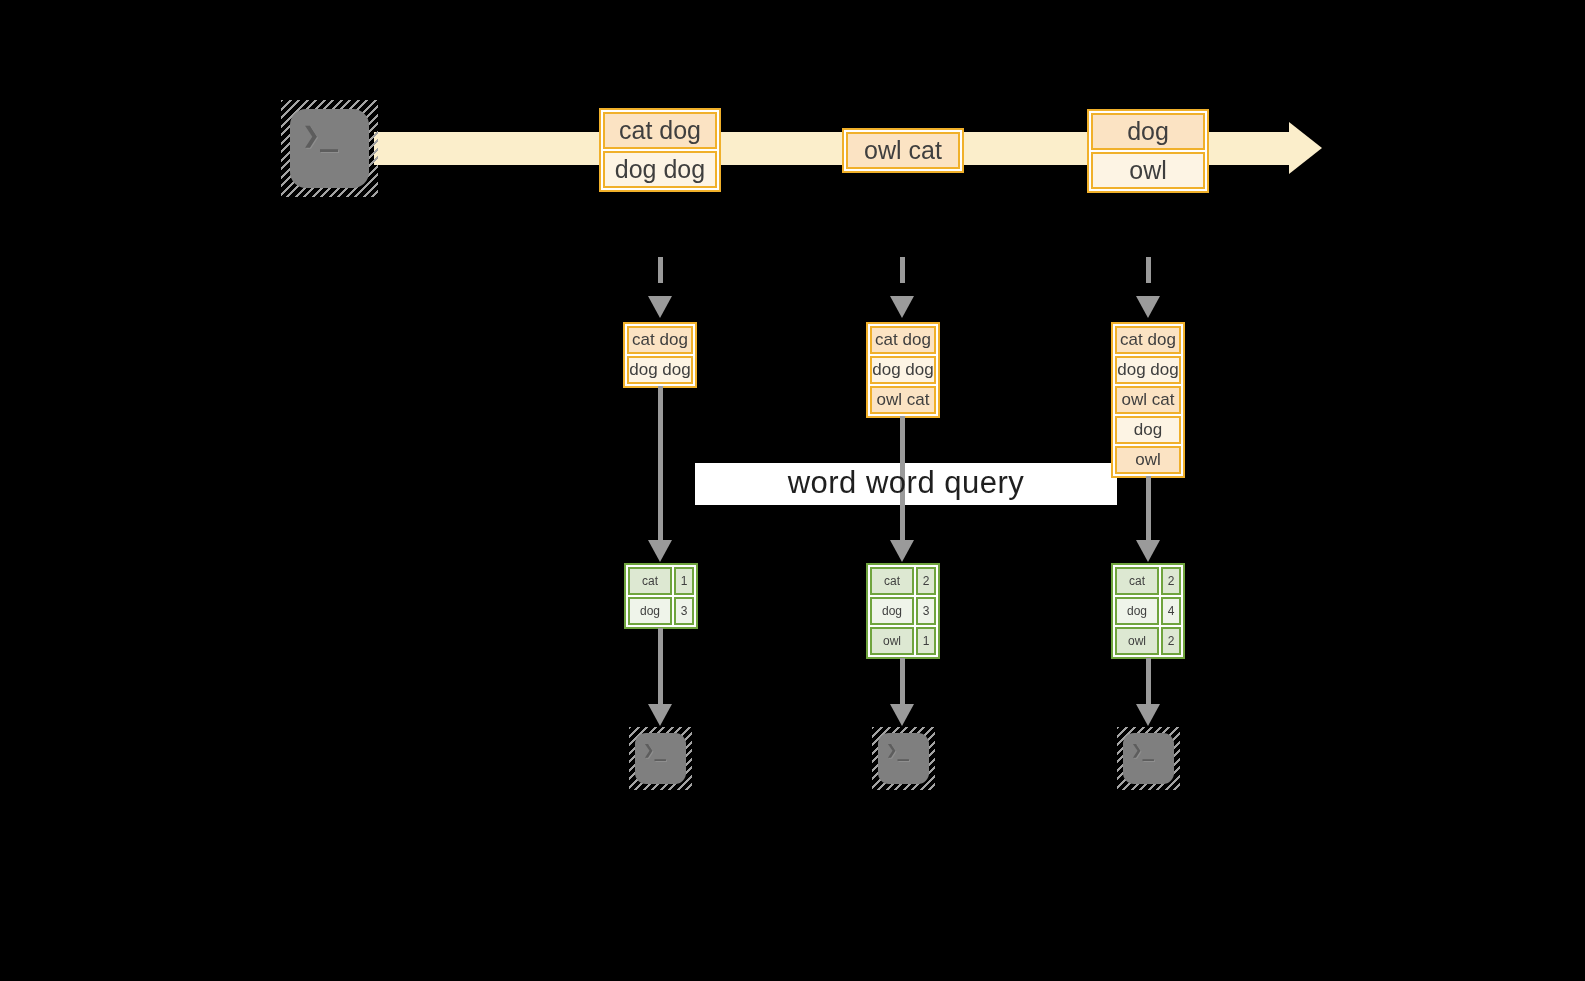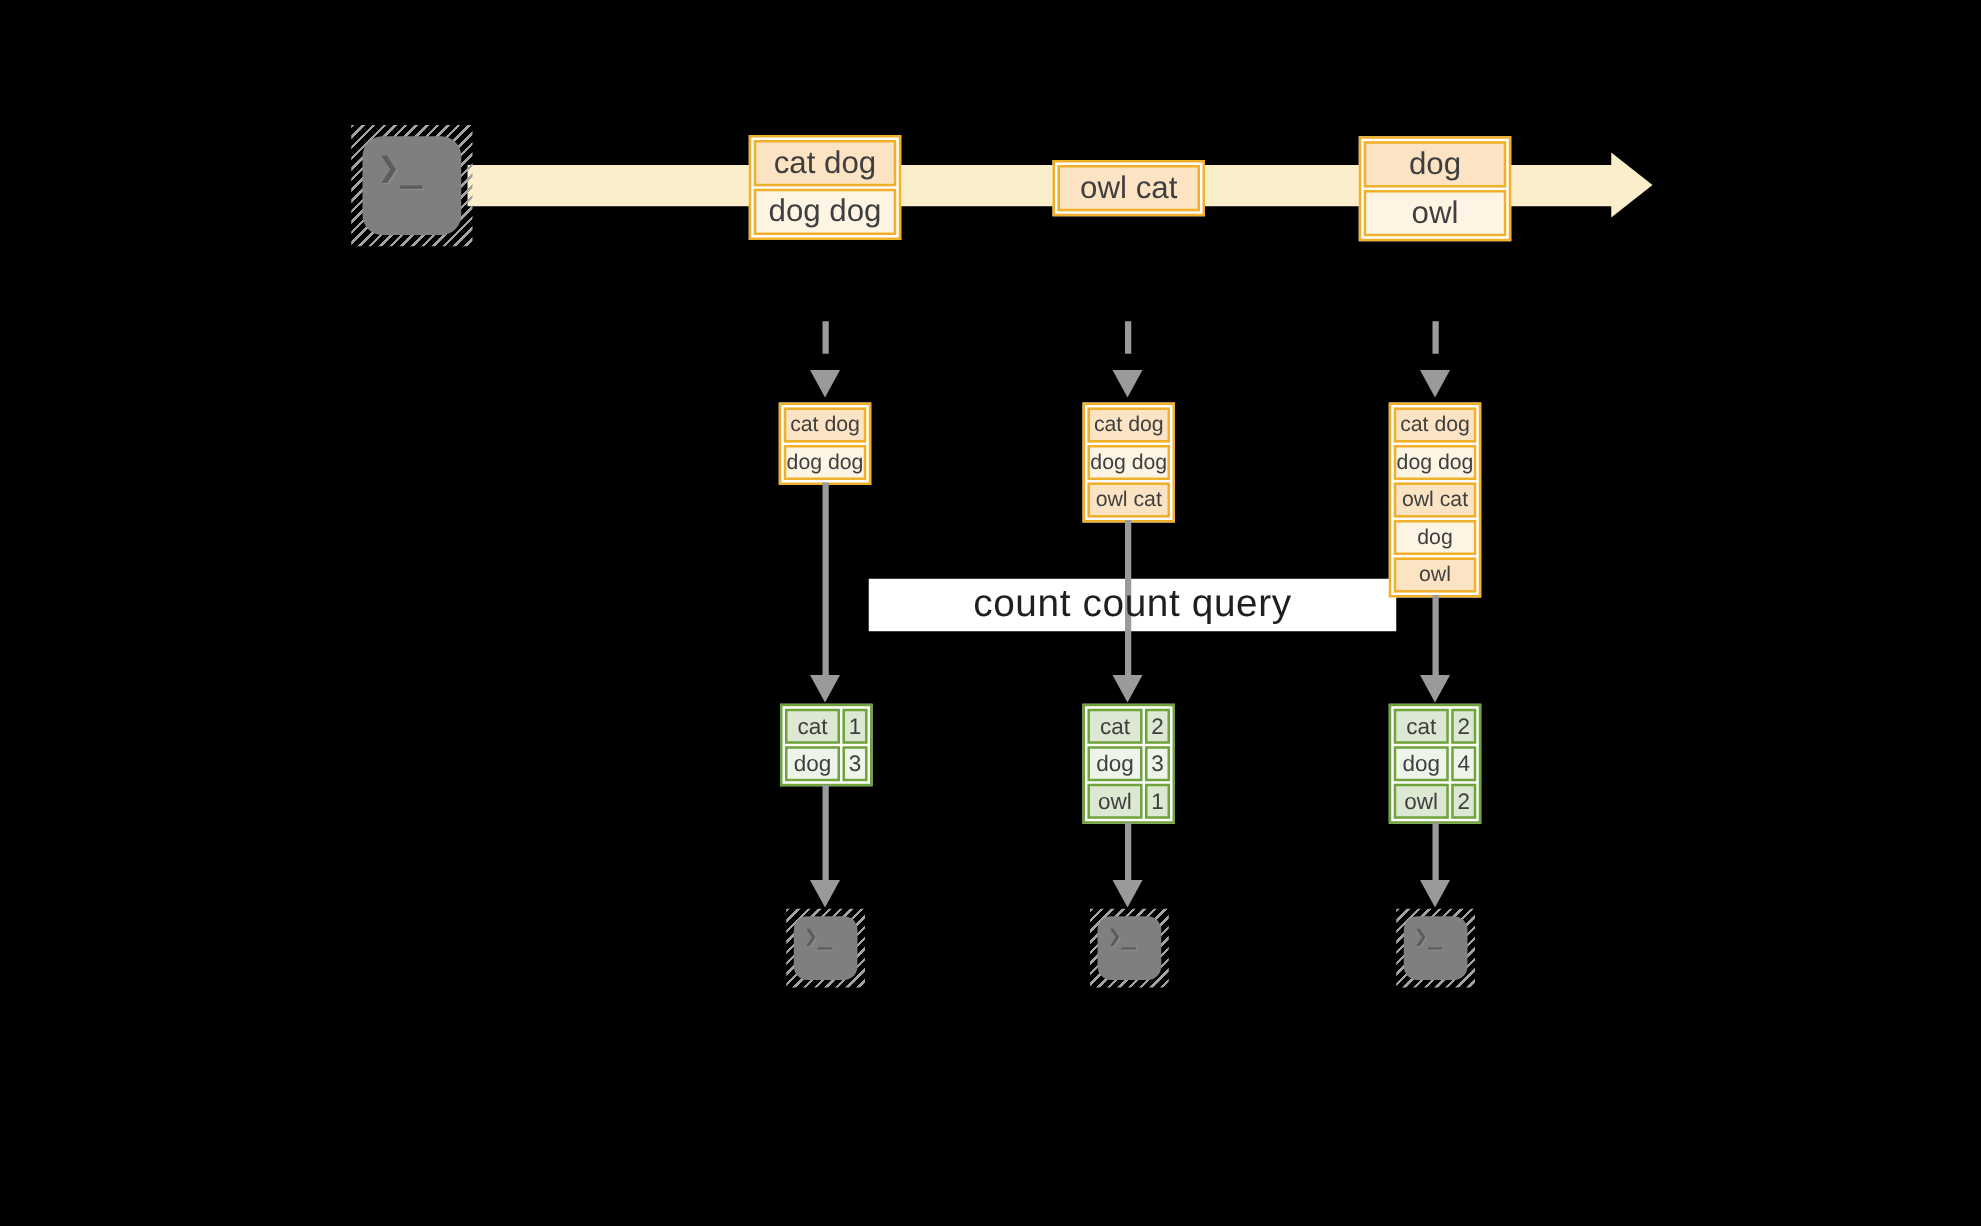--- a/index.html
+++ b/index.html
@@ -61,21 +61,21 @@
 
   
   .wtable{
     position:absolute;top:563px;width:74px;background:#fff;
     border:2px solid var(--green-border,#6fa43d);padding:2px;box-sizing:border-box;
     display:grid;grid-template-columns:44px 1fr;gap:2px;z-index:6;
   }
   .wtable .cell{
     height:28px;display:flex;align-items:center;justify-content:center;
     border:2px solid var(--green-border,#6fa43d);color:var(--text-dark,#3f3f3f);
-    font-size:18px;box-sizing:border-box;
+    font-size:12px;box-sizing:border-box;
   }
   .sage{background:var(--sage-fill,#dde8d2);}
   .lightsage{background:var(--light-sage-fill,#eff4ea);}
   .wtable1{left:624px;} .wtable2{left:866px;} .wtable3{left:1111px;}
 
   
   .vdash{width:5px;height:26px;top:257px;background:var(--arrow-gray,#9a9a9a);z-index:4;}
   .vline{width:5px;background:var(--arrow-gray,#9a9a9a);z-index:6;}
   .vhead{
     width:0;height:0;z-index:6;
@@ -150,21 +150,21 @@
 
   <div class="abs label-band"></div>
 
   <div class="abs vline l-s2t-1 dx1"></div>
   <div class="abs vhead thead hx1"></div>
   <div class="abs vline l-s2t-2 dx2"></div>
   <div class="abs vhead thead hx2"></div>
   <div class="abs vline l-s2t-3 dx3"></div>
   <div class="abs vhead thead hx3"></div>
 
-  <div class="abs label-text">count count query</div>
+  <div class="abs label-text">word word query</div>
 
   <div class="wtable wtable1">
       <div class="cell sage">cat</div>
       <div class="cell sage">1</div>
       <div class="cell lightsage">dog</div>
       <div class="cell lightsage">3</div>
     </div>
   <div class="wtable wtable2">
       <div class="cell sage">cat</div>
       <div class="cell sage">2</div>

